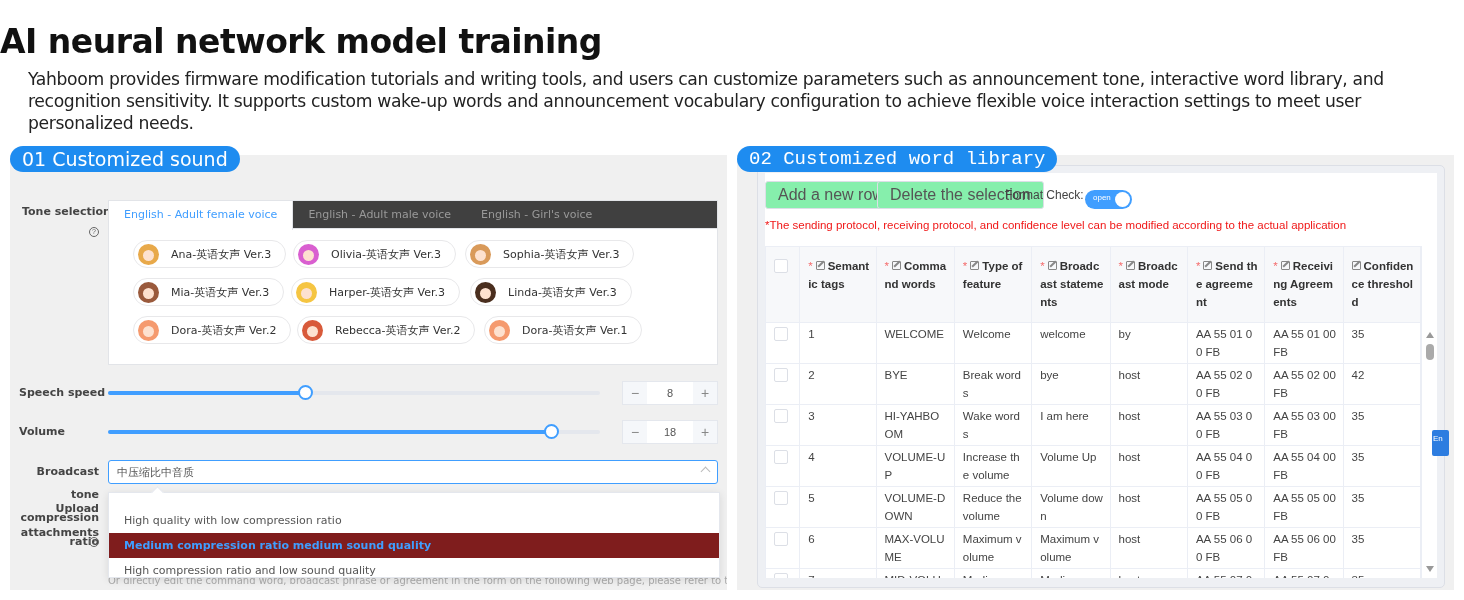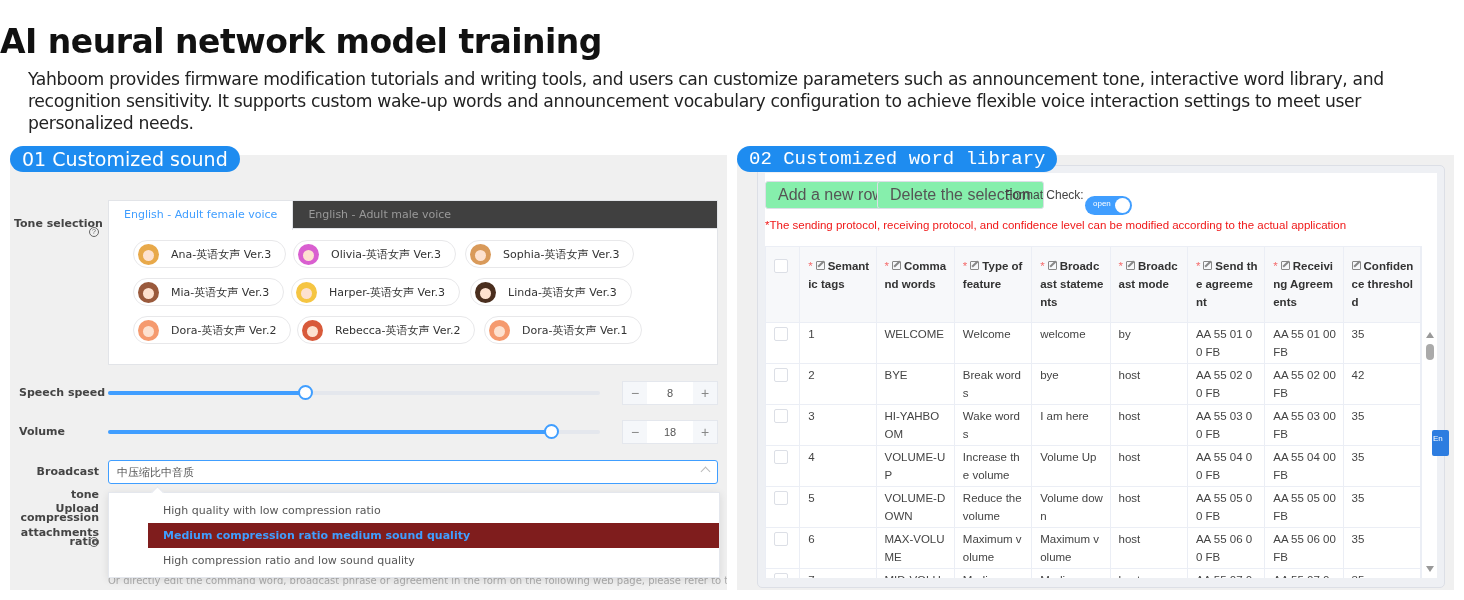--- a/index.html
+++ b/index.html
@@ -96,21 +96,21 @@
     border: 1px solid #e4e7ed; box-shadow: 0 2px 8px rgba(0,0,0,0.1); z-index: 2;
   }
   .dropdown::before {
     content: ""; position: absolute; left: 44px; top: -5px; width: 8px; height: 8px; background: #fff;
     border-left: 1px solid #e4e7ed; border-top: 1px solid #e4e7ed; transform: rotate(45deg);
   }
   .dd-item {
     height: 25px; line-height: 25px; padding-left: 15px; font-size: 11px; color: #555;
     font-family: "DejaVu Sans", sans-serif;
   }
-  .dd-list { padding-top: 5px; margin-left: 39px; }
+  .dd-list { padding-top: 15px; }
   .dd-item.selected { background: #7f1d1d; color: #409eff; font-weight: bold; }
   .footnote {
     position: absolute; left: 98px; top: 420px; font-size: 10px; color: #aaa; white-space: nowrap;
     font-family: "DejaVu Sans", sans-serif;
   }
 
   
   .right-panel {
     position: absolute; left: 737px; top: 155px; width: 717px; height: 435px; background: #f0f0f0;
   }
@@ -120,21 +120,21 @@
   }
   .rp-inner {
     position: absolute; left: 7px; top: 7px; width: 672px; height: 405px; background: #fff; overflow: hidden;
   }
   .tool-btn {
     position: absolute; top: 8px; height: 28px; border: 1px solid #dcdfe6; border-radius: 3px; background: #86efac;
     font-size: 16px; color: #555; line-height: 26px; padding: 0 12px; white-space: nowrap;
   }
   .format-label { position: absolute; left: 240px; top: 15px; font-size: 12px; color: #444; }
   .toggle {
-    position: absolute; left: 320px; top: 23px; width: 47px; height: 19px; border-radius: 10px; background: #409eff;
+    position: absolute; left: 320px; top: 17px; width: 47px; height: 19px; border-radius: 10px; background: #409eff;
   }
   .toggle .t-text { position: absolute; left: 8px; top: 3px; font-size: 8px; color: #fff; }
   .toggle .t-knob {
     position: absolute; right: 2px; top: 2px; width: 15px; height: 15px; border-radius: 50%; background: #fff;
   }
   .warning {
     position: absolute; left: 0; top: 46px; font-size: 11.5px; color: #f01818; white-space: nowrap;
   }
 
   .table-wrap { position: absolute; left: 0; top: 73px; width: 672px; height: 332px; overflow: hidden; }
@@ -181,27 +181,28 @@
 </head>
 <body>
 
 <h1 class="page-title">AI neural network model training</h1>
 <p class="intro">Yahboom provides firmware modification tutorials and writing tools, and users can customize parameters such as announcement tone, interactive word library, and recognition sensitivity. It supports custom wake-up words and announcement vocabulary configuration to achieve flexible voice interaction settings to meet user personalized needs.</p>
 
 <div class="badge" style="left:10px; top:146px;">01 Customized sound</div>
 <div class="badge" style="left:737px; top:146px;font-family:Liberation Mono, monospace;">02 Customized word library</div>
 
 <div class="left-panel">
-  <div class="lp-label" style="left:4px; top:50px;margin-top:12px;">Tone selection</div>
+  <div class="lp-label" style="left:12px; top:50px;">Tone selection</div>
   <div class="help-icon" style="left:79px; top:72px;">?</div>
 
   <div class="tone-box">
     <div class="tone-tabs">
       <div class="tone-tab active">English - Adult female voice</div>
       <div class="tone-tab">English - Adult male voice</div>
+      <div class="tone-tab">English - Girl's voice</div>
     </div>
     <div class="voice-grid">
       <div class="voice-chip" style="left:24px; top:11px;">
         <span class="avatar" style="background: rgb(232, 169, 74);"></span>
         <span>Ana-英语女声 Ver.3</span>
       </div>
       <div class="voice-chip" style="left:184px; top:11px;">
         <span class="avatar" style="background: rgb(217, 95, 208);"></span>
         <span>Olivia-英语女声 Ver.3</span>
       </div>

